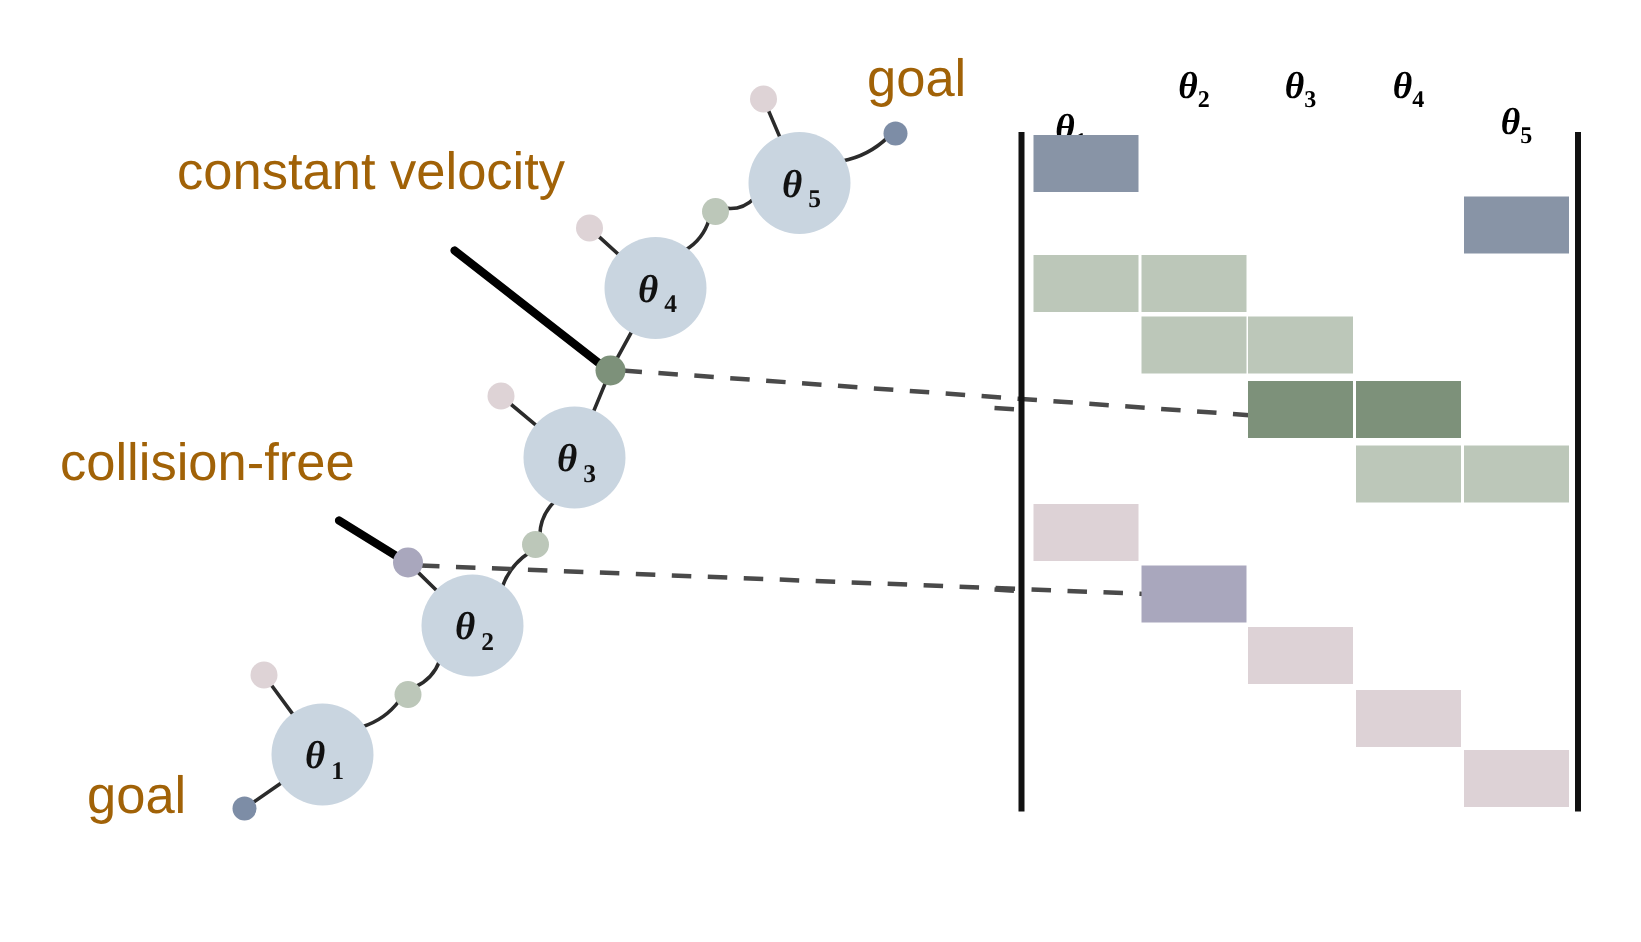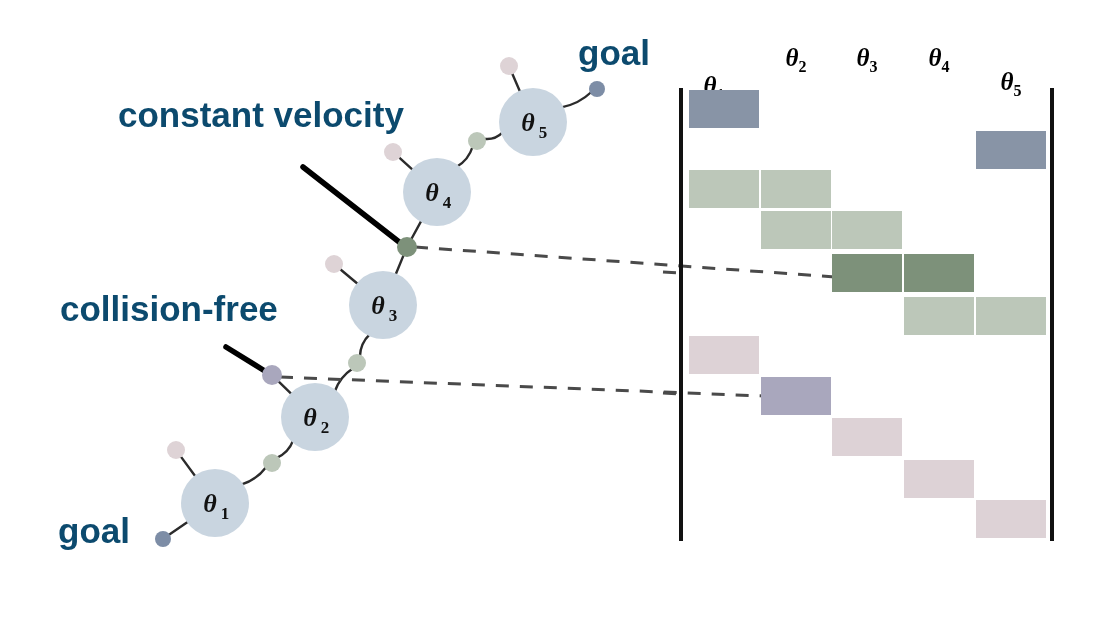--- a/index.html
+++ b/index.html
@@ -20,24 +20,24 @@
   #page svg.layer {
     position: absolute;
     left: 0;
     top: 0;
     width: 1094px;
     height: 628px;
   }
   .annot-text {
     position: absolute;
     font-family: "Liberation Sans", sans-serif;
-    color: #0c4a6e;
+    color: #a16207;
     white-space: nowrap;
     line-height: 1.08;
-    font-weight: 700;
+    font-weight: 400;
   }
   .annot-label {
     font-size: 35px;
     text-align: center;
   }
   .endpoint-label {
     font-size: 35px;
   }
   .node-label {
     font-family: "Liberation Serif", serif;
@@ -148,21 +148,21 @@
           <text x="528" y="131" text-anchor="middle" class="node-label">θ</text>
           <text x="543" y="138" text-anchor="middle" class="node-sub">5</text>
         </g>
       </g>
   </svg>
 
   <div class="annot-text annot-label" id="annot-0" style="left: 118px; top: 96px;">
     <div>constant velocity</div>
   </div>
 
-  <div class="annot-text annot-label" id="annot-1" style="left: 40px; top: 290px; margin-left: 20px;">
+  <div class="annot-text annot-label" id="annot-1" style="left: 40px; top: 290px;">
     <div>collision-free</div>
   </div>
 
   <div class="annot-text endpoint-label" id="endpoint-0" style="left: 578px; top: 34px;">goal</div>
   <div class="annot-text endpoint-label" id="endpoint-1" style="left: 58px; top: 512px;">goal</div>
 
   <div id="matrix-headers">
       <div class="col-head" style="left: 679px; top: 44px; margin-top: 28px;"><span>θ</span><sub>1</sub></div>
       <div class="col-head" style="left: 761px; top: 44px; font-family: Liberation Serif, serif;"><span>θ</span><sub>2</sub></div>
       <div class="col-head" style="left: 832px; top: 44px;"><span>θ</span><sub>3</sub></div>

